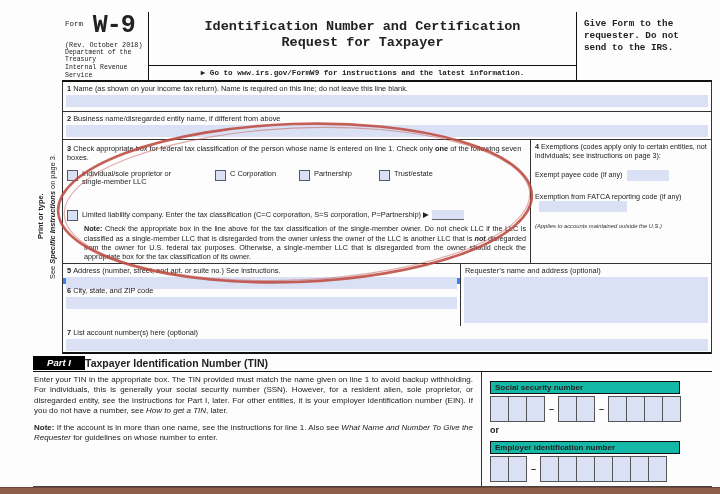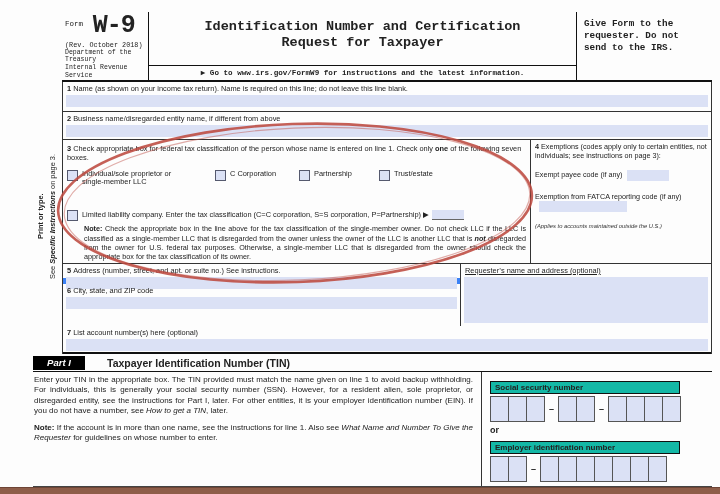--- a/index.html
+++ b/index.html
@@ -40,29 +40,29 @@
   .other-line{display:flex;align-items:center;margin-top:4px;font-size:7.4px;}
   .other-field{flex:1;height:11px;background:#dbe1f5;margin-left:5px;max-width:300px;}
   .ex-field{display:inline-block;width:42px;height:11px;background:#dbe1f5;vertical-align:middle;margin-left:4px;}
   .fatca-field{display:inline-block;width:88px;height:11px;background:#dbe1f5;vertical-align:middle;margin-left:4px;}
   .applies{font-size:5.8px;margin-top:11px;color:#333;}
   .mt8{margin-top:9px;} .mt10{margin-top:11px;}
   .r56{height:62px;display:flex;}
   .r56-left{width:397px;display:flex;flex-direction:column;}
   .r5{height:20px;border-bottom:6px solid #3b82f6;box-sizing:border-box;}
   .r6{flex:1;}
-  .r56-right{flex:1;border-left:1px solid #333;box-sizing:border-box;text-decoration:underline;}
+  .r56-right{flex:1;border-left:1px solid #333;box-sizing:border-box;}
   .req-field{background:#dbe1f5;height:46px;margin:2px 3px;}
   .r7{height:28px;border-bottom:2px solid #111;}
 
   
   .part-area{position:absolute;left:33px;top:356px;width:679px;}
   .part-bar{display:flex;align-items:center;border-bottom:1.6px solid #111;padding-bottom:1px;}
   .part-box{background:#000;color:#fff;font-weight:bold;font-style:italic;font-size:9.5px;text-align:center;width:52px;padding:1px 0 2px 0;}
-  .part-title{font-weight:bold;font-size:10.5px;margin-left:22px;}
+  .part-title{font-weight:bold;font-size:10.5px;}
   .p1-body{display:flex;border-bottom:1.4px solid #444;}
   .p1-text{width:449px;box-sizing:border-box;border-right:1px solid #333;padding:3px 8px 4px 1px;font-size:8px;line-height:1.3;text-align:justify;}
   .p1-note{margin-top:6px;}
   .p1-right{flex:1;padding:4px 0 4px 8px;}
   .tin-label{display:inline-block;border:1px solid #111;background:#14b8a6;font-size:8px;font-weight:bold;padding:1px 4px;min-width:190px;box-sizing:border-box;}
   .drow{display:flex;align-items:center;margin-top:2px;}
   .dgroup{display:flex;}
   .dcell{width:17px;height:24px;background:#dbe1f5;border:1px solid #555;margin-left:-1px;}
   .dgroup .dcell:first-child{margin-left:0;}
   .dash{font-weight:bold;margin:0 4px;font-size:9px;}

